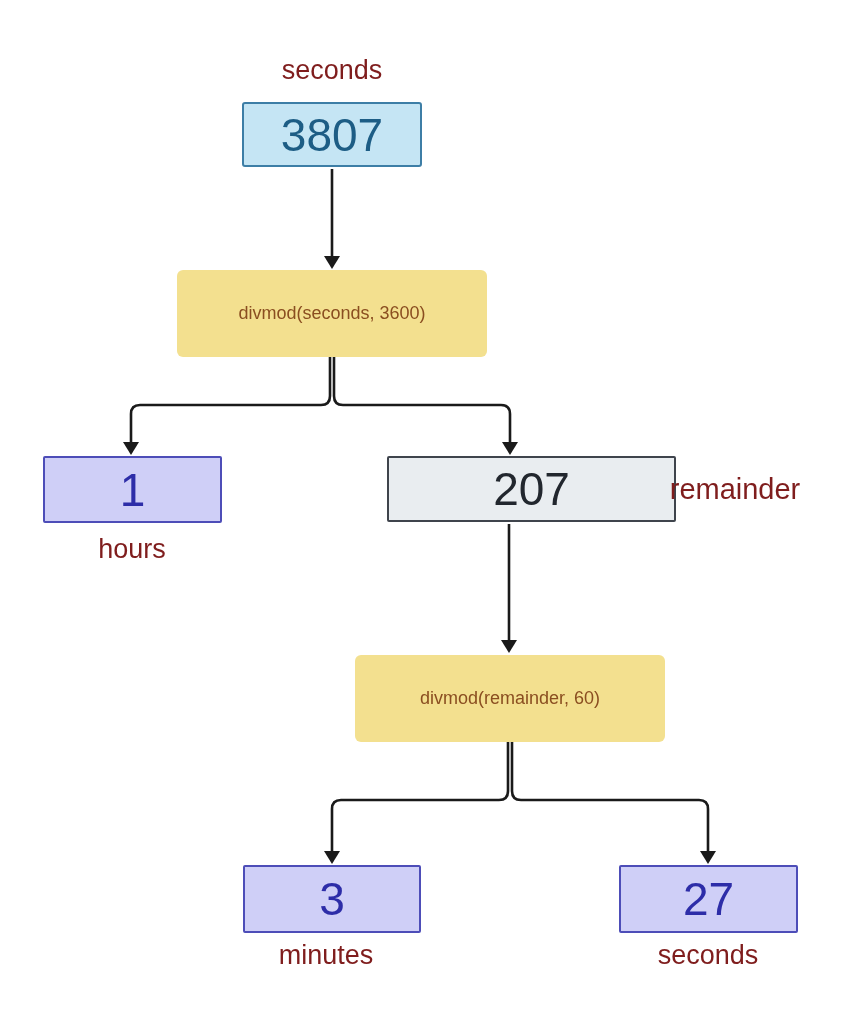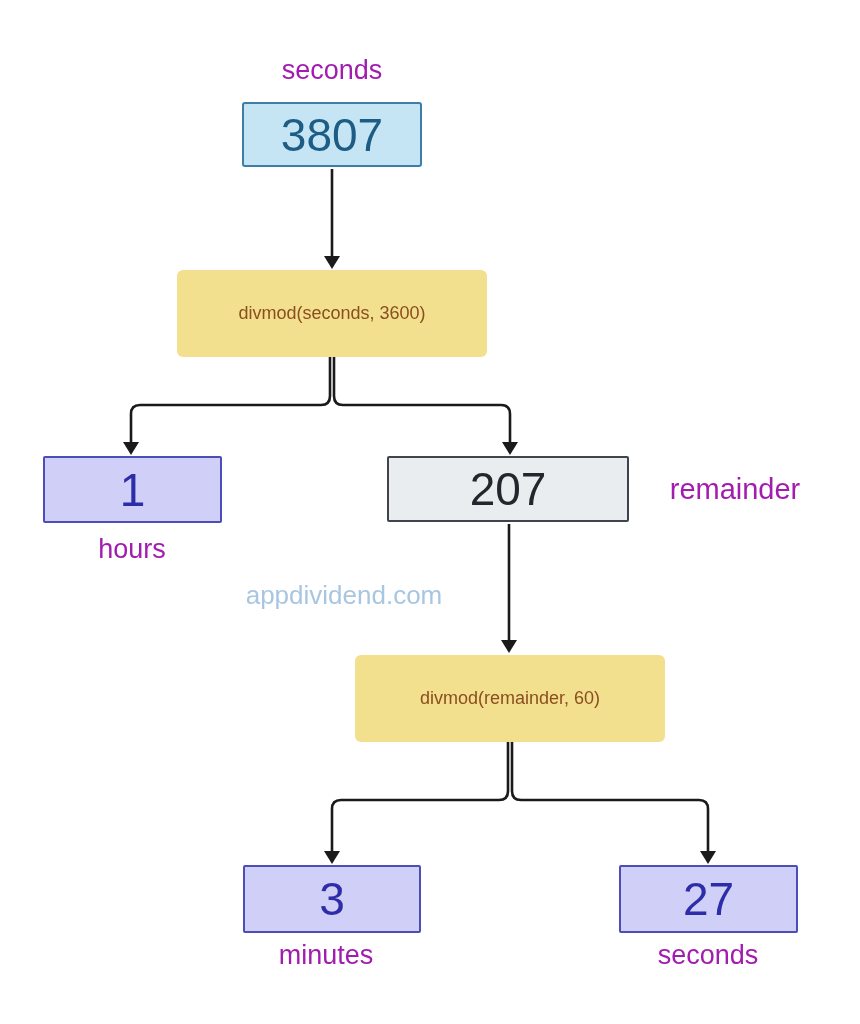--- a/index.html
+++ b/index.html
@@ -50,31 +50,31 @@
     background: #cfcff7;
     border: 2px solid #4d4db8;
     border-radius: 2px;
     color: #2d2da8;
     font-size: 46px;
   }
   .hours-box   { left: 43px;  top: 456px; width: 179px; height: 67px; }
   .minutes-box { left: 243px; top: 865px; width: 178px; height: 68px; }
   .seconds-box { left: 619px; top: 865px; width: 179px; height: 68px; }
   .rem-box {
-    left: 387px; top: 456px; width: 242px; height: 66px;
+    left: 387px; top: 456px; width: 289px; height: 66px;
     background: #e9edf0;
     border: 2px solid #3f444c;
     border-radius: 2px;
     color: #22272e;
     font-size: 46px;
     text-align: right;
   }
   .caption {
     position: absolute;
-    color: #a21caf;
+    color: #7f1d1d;
     font-size: 27px;
     text-align: center;
   }
   .cap-input   { left: 232px; top: 55px;  width: 200px; }
   .cap-hours   { left: 42px;  top: 534px; width: 180px; }
   .cap-minutes { left: 236px; top: 940px; width: 180px; }
   .cap-seconds { left: 618px; top: 940px; width: 180px; }
   .cap-remainder {
     left: 645px; top: 456px; width: 180px; height: 66px;
     line-height: 66px;
@@ -141,21 +141,20 @@
   <div class="node input-box">3807</div>
 
   <div class="node op-box op1">divmod(seconds, 3600)</div>
 
   <div class="node result-box hours-box">1</div>
   <div class="caption cap-hours">hours</div>
 
   <div class="node rem-box">207</div>
   <div class="caption cap-remainder">remainder</div>
 
-  <div class="watermark">appdividend.com</div>
 
   <div class="node op-box op2">divmod(remainder, 60)</div>
 
   <div class="node result-box minutes-box">3</div>
   <div class="caption cap-minutes">minutes</div>
 
   <div class="node result-box seconds-box">27</div>
   <div class="caption cap-seconds">seconds</div>
 
 </div>

